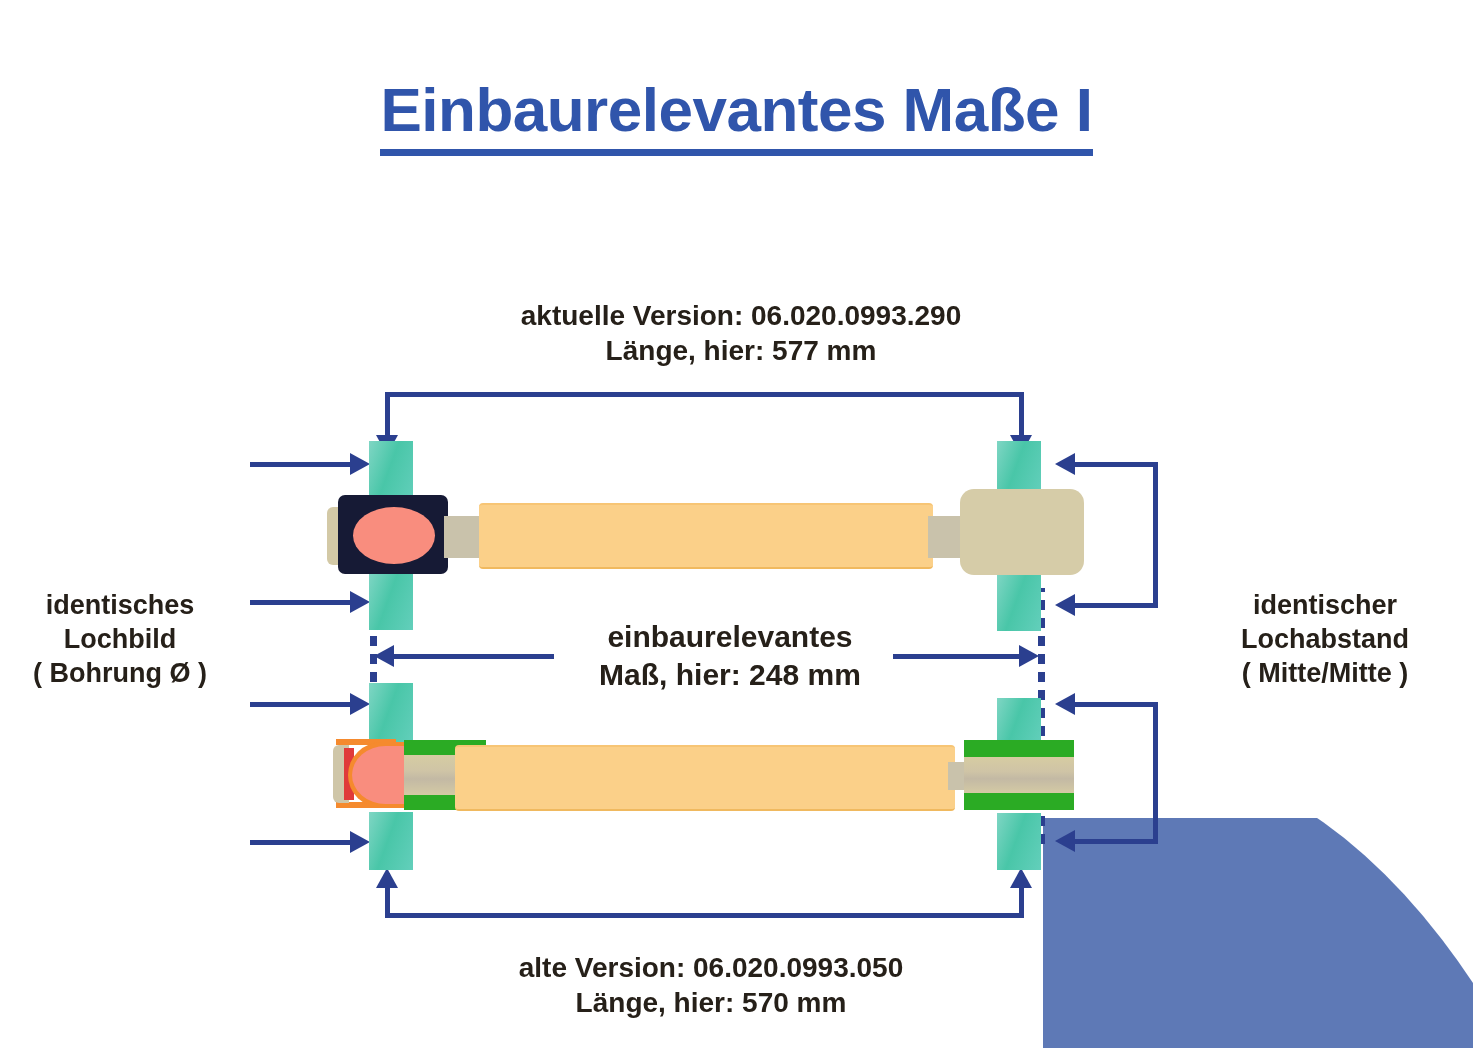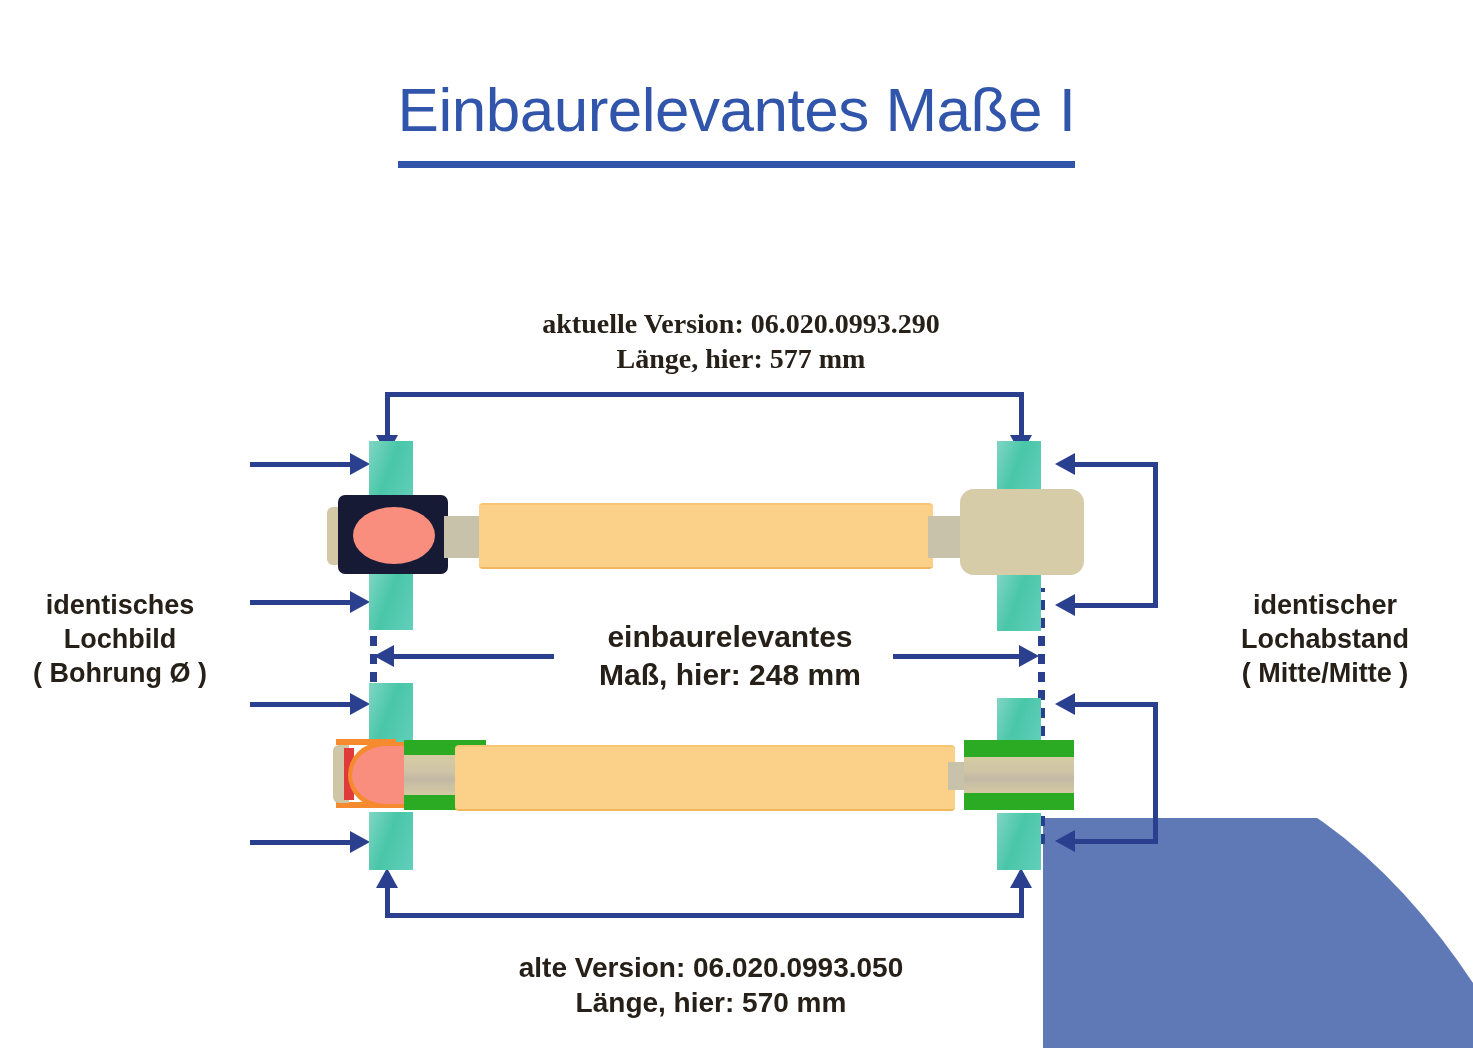--- a/index.html
+++ b/index.html
@@ -40,41 +40,41 @@
   .title-block {
     position: absolute;
     top: 78px;
     left: 0;
     width: 1473px;
     text-align: center;
   }
   .title-line {
     display: inline-block;
     color: #3055ab;
-    font-weight: normal;
+    font-weight: bold;
     font-size: 62px;
     line-height: 1.02;
     letter-spacing: -0.5px;
     border-bottom: 7px solid #3055ab;
-    padding-bottom: 20px;
+    padding-bottom: 8px;
     white-space: nowrap;
   }
   .title-line.l2 { font-size: 62px; margin-top: 9px; }
 
   
   .cap {
     position: absolute;
     color: #262019;
     font-weight: bold;
     font-size: 28px;
     line-height: 1.26;
     text-align: center;
     white-space: pre-line;
   }
-  #cap-top   { top: 306px; left: 366px; width: 750px; font-family: Liberation Serif, serif; }
+  #cap-top   { top: 298px; left: 366px; width: 750px; }
   #cap-bot   { top: 950px; left: 336px; width: 750px; }
   #cap-left  { top: 588px; left: 0px;   width: 240px; font-size: 27px; }
   #cap-right { top: 588px; left: 1190px; width: 270px; font-size: 27px; }
   #cap-mid   { top: 618px; left: 520px; width: 420px; font-size: 30px; }
 
   
   .ln { position: absolute; background: #2b3f8f; }
   .hline { height: 5px; }
   .vline { width: 5px; }
 

